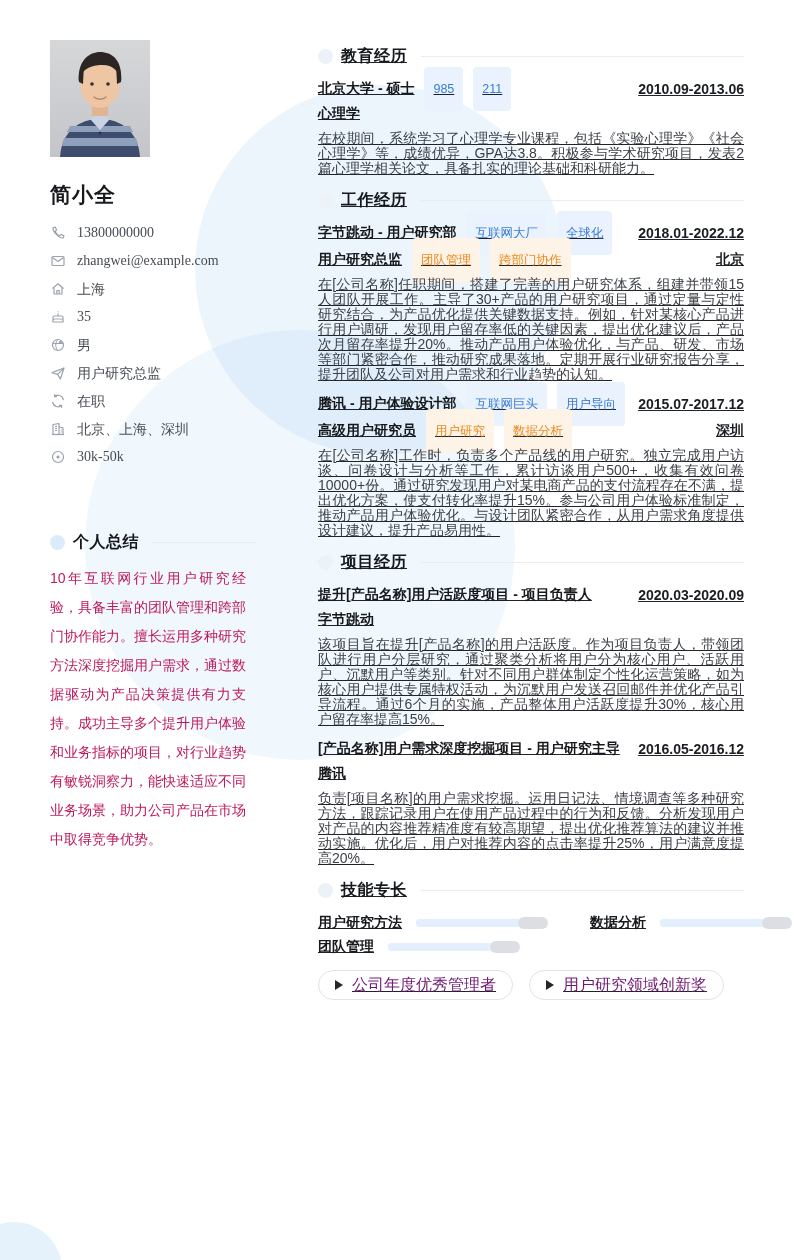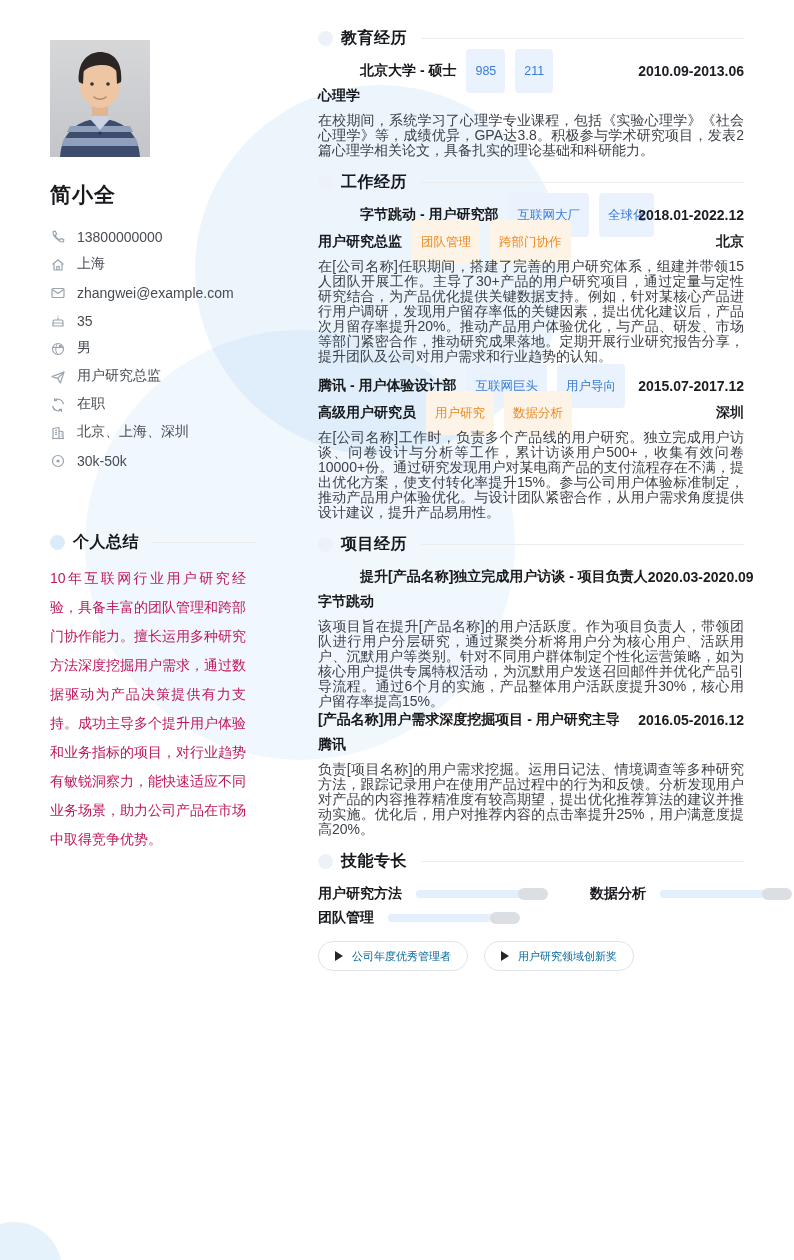--- a/index.html
+++ b/index.html
@@ -21,57 +21,57 @@
   .sec-dot.blue { background:#daecfa; }
   .sec-title { font-size:16px; font-weight:bold; color:#15181c; letter-spacing:.5px; white-space:nowrap; }
   .sec-line  { flex:1; height:1px; background:#ececec; margin-left:14px; }
 
   
   .sidebar { position:absolute; left:50px; top:40px; width:206px; z-index:2; }
   .photo { width:100px; height:117px; overflow:hidden; background:#cdced1; }
   .photo svg { display:block; }
   .name { margin-top:24px; font-size:21px; font-weight:bold; color:#17191d; letter-spacing:1px; }
   .contacts { margin-top:16px; }
-  .contact { display:flex; align-items:flex-end; height:20px; margin-bottom:8px; }
+  .contact { display:flex; align-items:flex-start; height:20px; margin-bottom:8px;font-family:Liberation Serif, serif; }
   .contact .c-icon { width:16px; height:16px; margin-right:11px; color:#9aa3ad; flex:0 0 auto; }
   .contact .c-text { font-size:14px; color:#474c53; white-space:nowrap; }
   .summary-head { margin-top:62px;justify-content:center; }
   .summary-head .sec-line { margin-left:12px; }
   .summary-text { margin-top:11px; width:196px; font-size:14px; line-height:29px; color:#be185d; text-align:justify; }
 
   
-  .main { position:absolute; left:318px; top:20px; width:426px; z-index:2; }
+  .main { position:absolute; left:318px; top:38px; width:426px; z-index:2;text-decoration:underline; }
   .mt-sec { margin-top:13px; }
   .entry-row { display:flex; align-items:center; height:22px; }
   .entry-left { display:flex; align-items:center; min-width:0; }
   .entry-title { font-size:14px; font-weight:bold; color:#17191d; white-space:nowrap; }
   .entry-date { margin-left:auto; font-size:14px; font-weight:bold; color:#1a1d21; white-space:nowrap; }
   .tag { font-size:12.5px; line-height:20px; padding:12px 9px; border-radius:4px; margin-left:10px; white-space:nowrap; }
   .tag-blue   { background:#e9f2fd; color:#3b7cd5; }
   .tag-orange { background:#fdf3e6; color:#ee8a1f; }
   .sub-bold { font-size:14px; font-weight:bold; color:#17191d; height:20px; }
   .para { font-size:14px; line-height:15px; color:#3d4148; text-align:justify; }
 
-  .row1 { margin-top:11px;margin-left:42px; }
+  .row1 { margin-top:11px; }
   .row2 { margin-top:5px; }
   .para-mt { margin-top:6px; }
 
   
   .skill-grid { display:grid; grid-template-columns:272px 1fr; row-gap:4px; margin-top:12px; }
   .skill { display:flex; align-items:center; height:20px; }
   .skill-name { font-size:14px; font-weight:bold; color:#17191d; white-space:nowrap; }
   .skill-track { position:relative; width:130px; height:8px; border-radius:4px; background:#eaf3fd; margin-left:14px; }
   .skill-fill { position:absolute; left:0; top:0; height:8px; border-radius:4px; background:#e3effc; }
   .skill-thumb { position:absolute; right:-2px; top:-2px; width:30px; height:12px; border-radius:6px; background:#dbdee3; }
 
   
   .pill-row { display:flex; gap:16px; margin-top:11px; }
   .pill { display:inline-flex; align-items:center; height:30px; padding:0 16px; border:1px solid #e0e3e7; border-radius:16px; background:#fff; cursor:pointer; }
   .play { width:0; height:0; border-left:8px solid #23262a; border-top:5px solid transparent; border-bottom:5px solid transparent; margin-right:9px; }
-  .pill-label { font-size:11px; color:#0369a1; white-space:nowrap; }
+  .pill-label { font-size:16px; color:#701a75; white-space:nowrap; }
 </style>
 </head>
 <body>
 
 <div class="decor decor-a"></div>
 <div class="decor decor-b"></div>
 <div class="decor decor-c"></div>
 
 <aside class="sidebar">
 
@@ -110,32 +110,32 @@
 
   <div class="contacts">
     <div class="contact">
       <svg class="c-icon" viewBox="0 0 16 16" fill="none" stroke="currentColor" stroke-width="1.2" stroke-linecap="round">
           <path d="M3.2,2.6 L5.4,2.2 L6.6,5.0 L5.2,6.4 C5.8,8.0 8.0,10.2 9.6,10.8 L11.0,9.4 L13.8,10.6 L13.4,12.8 C10.0,14.2 2.0,6.4 3.2,2.6 Z"></path>
         </svg>
       <span class="c-text">13800000000</span>
     </div>
     <div class="contact">
       <svg class="c-icon" viewBox="0 0 16 16" fill="none" stroke="currentColor" stroke-width="1.2" stroke-linejoin="round">
+          <rect x="2" y="3.5" width="12" height="9" rx="1"></rect>
+          <path d="M2.5,4.5 L8,8.5 L13.5,4.5"></path>
+        </svg>
+      <span class="c-text">zhangwei@example.com</span>
+    </div>
+    <div class="contact">
+      <svg class="c-icon" viewBox="0 0 16 16" fill="none" stroke="currentColor" stroke-width="1.2" stroke-linejoin="round">
           <path d="M2.5,7.5 L8,2.8 L13.5,7.5"></path>
           <path d="M4,6.8 L4,13 L12,13 L12,6.8"></path>
           <path d="M6.8,13 L6.8,9.5 L9.2,9.5 L9.2,13"></path>
         </svg>
       <span class="c-text">上海</span>
-    </div>
-    <div class="contact">
-      <svg class="c-icon" viewBox="0 0 16 16" fill="none" stroke="currentColor" stroke-width="1.2" stroke-linejoin="round">
-          <rect x="2" y="3.5" width="12" height="9" rx="1"></rect>
-          <path d="M2.5,4.5 L8,8.5 L13.5,4.5"></path>
-        </svg>
-      <span class="c-text">zhangwei@example.com</span>
     </div>
     <div class="contact">
       <svg class="c-icon" viewBox="0 0 16 16" fill="none" stroke="currentColor" stroke-width="1.2" stroke-linejoin="round">
           <path d="M3,13 L13,13 L13,8.5 C13,7.6 12.4,7 11.5,7 L4.5,7 C3.6,7 3,7.6 3,8.5 Z"></path>
           <path d="M3,10 C4.2,11 5.6,9.4 6.7,10 C7.8,10.6 8.9,9.4 10,10 C11.1,10.6 12,10 13,10" stroke-width="1"></path>
           <path d="M8,7 L8,4.6"></path>
           <path d="M8,2.4 L8,3.2"></path>
         </svg>
       <span class="c-text">35</span>
     </div>
@@ -260,28 +260,28 @@
 
   <section class="mt-sec">
     <div class="sec-head">
       <span class="sec-dot"></span>
       <span class="sec-title">项目经历</span>
       <span class="sec-line"></span>
     </div>
 
     <div>
       <div class="entry-row row1">
-        <span class="entry-title">提升[产品名称]独立完成用户访谈 - 项目负责人</span>
+        <span class="entry-title">提升[产品名称]用户活跃度项目 - 项目负责人</span>
         <span class="entry-date">2020.03-2020.09</span>
       </div>
       <div class="sub-bold row2">字节跳动</div>
       <p class="para para-mt">该项目旨在提升[产品名称]的用户活跃度。作为项目负责人，带领团队进行用户分层研究，通过聚类分析将用户分为核心用户、活跃用户、沉默用户等类别。针对不同用户群体制定个性化运营策略，如为核心用户提供专属特权活动，为沉默用户发送召回邮件并优化产品引导流程。通过6个月的实施，产品整体用户活跃度提升30%，核心用户留存率提高15%。</p>
     </div>
 
-    <div style="">
+    <div style="margin-top:11px;">
       <div class="entry-row">
         <span class="entry-title">[产品名称]用户需求深度挖掘项目 - 用户研究主导</span>
         <span class="entry-date">2016.05-2016.12</span>
       </div>
       <div class="sub-bold row2">腾讯</div>
       <p class="para para-mt">负责[项目名称]的用户需求挖掘。运用日记法、情境调查等多种研究方法，跟踪记录用户在使用产品过程中的行为和反馈。分析发现用户对产品的内容推荐精准度有较高期望，提出优化推荐算法的建议并推动实施。优化后，用户对推荐内容的点击率提升25%，用户满意度提高20%。</p>
     </div>
   </section>
 
   <section class="mt-sec">

